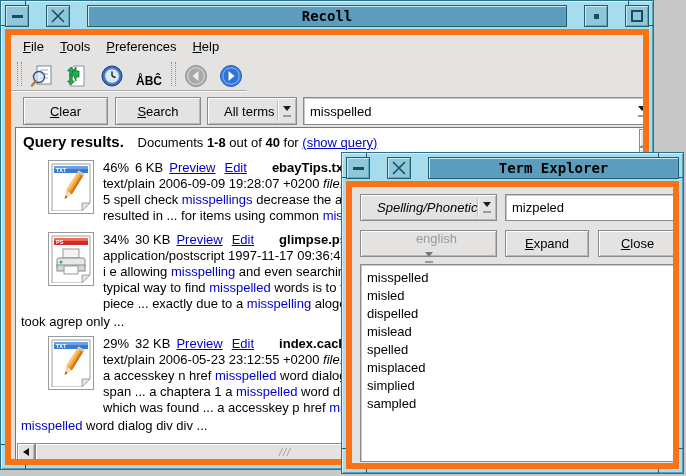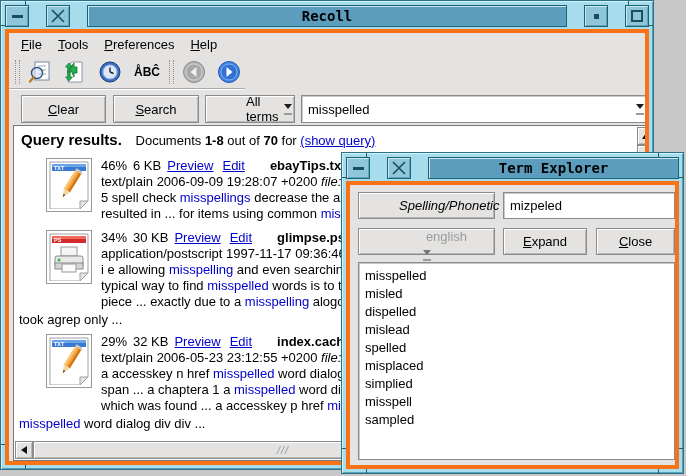--- a/index.html
+++ b/index.html
@@ -11,53 +11,53 @@
          box-shadow: inset 1px 1px 0 #d9f1f9, inset -1px -1px 0 #57a2ba;
          padding:4px; }
   .win-col { position:relative; width:100%; height:100%; display:flex; flex-direction:column; gap:2px; }
   .tbar { display:flex; gap:17px; height:22px; flex:none; }
   .tcell { border:1px solid #1d6070; background:#8fc6da;
            box-shadow: inset 1px 1px 0 #c9e9f4, inset -1px -1px 0 #5ea4bd;
            display:flex; align-items:center; justify-content:center; }
   .tbtn { width:24px; flex:none; cursor:pointer; }
   .ttitle { flex:1; background:#5c9cbd; font-family:"DejaVu Sans Mono", monospace;
             font-weight:bold; font-size:14px; color:#000; }
-  .wcontent { flex:1; border:4px solid #f97316; background:#e4e3e2; position:relative; overflow:hidden; }
+  .wcontent { flex:1; border:6px solid #f97316; background:#e4e3e2; position:relative; overflow:hidden; }
   .glyph-min { width:11px; height:3px; background:#174f60; }
   .glyph-dot { width:5px; height:5px; background:#174f60; }
   .glyph-max { width:12px; height:12px; border:2px solid #174f60; }
   .notch { position:absolute; background:#1d6070; }
 
   
   .raised { background:#e4e3e2; border:1px solid #8b8b8b;
             box-shadow: inset 1px 1px 0 #ffffff, inset -1px -1px 0 #b8b8b8; }
   .sunken { background:#ffffff; border:1px solid #8b8b8b;
             box-shadow: inset 1px 1px 0 #c9c9c9; }
   .btn { display:flex; align-items:center; justify-content:center; cursor:pointer; font-size:13px; }
   .btn span::first-letter, .menu-item::first-letter { text-decoration:underline; }
   .combo { display:flex; align-items:center; cursor:pointer; }
-  .combo .lbl { flex:1; padding-left:0;margin-left:40px; }
+  .combo .lbl { flex:1; padding-left:16px; }
   .combo .sep { width:1px; align-self:stretch; margin:3px 0; background:#bdbdbd; box-shadow:1px 0 0 #fff; }
   .arrowbox { width:18px; display:flex; flex-direction:column; align-items:center; justify-content:center; gap:2px; flex:none; }
   .tri-dn { width:0; height:0; border:4px solid transparent; border-top:5px solid #1c1c1c; margin-bottom:-2px; }
   .arrow-bar { width:8px; height:2px; background:#9a9a9a; }
   .link { color:#0000cc; text-decoration:underline; cursor:pointer; }
   .hl { color:#0000cc; }
   .i { font-style:italic; }
   .b { font-weight:bold; }
 
   
   #recoll { left:0; top:0; width:654px; height:470px; z-index:1; }
   #menubar { position:absolute; left:0; top:0; right:0; height:22px; display:flex; gap:4px;
              align-items:center; padding-left:6px; }
   .menu-item { padding:2px 6px; cursor:pointer; }
   #toolbar { position:absolute; left:0; top:22px; right:0; height:33px; display:flex; align-items:center; gap:5px; padding-left:6px; }
   #toolbar-rule { position:absolute; left:0; top:55px; width:236px; height:1px; background:#aaa; box-shadow:0 1px 0 #fff; }
   .tb-handle { width:5px; height:24px; border-left:1px dotted #8f8f8f; border-right:1px dotted #8f8f8f; }
-  .tb-btn { width:30px; height:28px; display:flex; align-items:center; justify-content:center; cursor:pointer; }
+  .tb-btn { width:30px; height:28px; display:flex; align-items:flex-end; justify-content:center; cursor:pointer; }
   #searchrow { position:absolute; left:0; top:56px; right:0; height:36px; }
   #btn-clear  { position:absolute; left:12px;  top:6px; width:85px; height:28px; }
   #btn-search { position:absolute; left:104px; top:6px; width:86px; height:28px; }
   #combo-terms{ position:absolute; left:196px; top:6px; width:90px; height:28px; }
   #combo-query{ position:absolute; left:292px; top:6px; width:349px; height:28px; display:flex; align-items:center; }
   #combo-query .lbl { flex:1; padding-left:6px; }
 
   #results-panel { position:absolute; left:4px; top:92px; width:644px; height:336px;
                    background:#fff; border:1px solid #777; overflow:hidden; }
   #results-head { padding:5px 0 4px 7px; white-space:nowrap; }
@@ -207,21 +207,21 @@
           <span class="arrowbox">
               <span class="tri-dn"></span>
               <span class="arrow-bar"></span>
             </span>
         </div>
       </div>
 
       <div id="results-panel">
         <div id="results-head">
           <span class="qr-title">Query results.</span>
-          <span><span>Documents </span><span class="b">1-8</span><span> out of </span><span class="b">70</span><span> for </span><span class="link">(show query)</span></span>
+          <span><span>Documents </span><span class="b">1-8</span><span> out of </span><span class="b">40</span><span> for </span><span class="link">(show query)</span></span>
         </div>
 
         <div class="result">
           <div class="ricon">
             <svg width="40" height="48" viewBox="0 0 40 48">
               <path d="M1 1 h38 v47 h-30 l-8 -8 z" transform="scale(1,1)" fill="#fff" stroke="#aaa" display="none"></path>
               <path d="M1 1 h38 v39 l-8 8 h-30 z" fill="#fff" stroke="#a0a0a0"></path>
               <path d="M39 40 l-8 8 v-8 z" fill="#e4e4e4" stroke="#a0a0a0"></path>
               <rect x="3" y="3" width="34" height="7" fill="#3a7ad0"></rect>
               <rect x="3" y="3" width="34" height="3" fill="#6aa4e8"></rect>
@@ -372,18 +372,17 @@
           <span>Close</span>
         </div>
       <div id="tx-list">
           <div class="term-item">misspelled</div>
           <div class="term-item">misled</div>
           <div class="term-item">dispelled</div>
           <div class="term-item">mislead</div>
           <div class="term-item">spelled</div>
           <div class="term-item">misplaced</div>
           <div class="term-item">simplied</div>
-          <div class="term-item">misspell</div>
           <div class="term-item">sampled</div>
         </div>
     </div>
   </div>
 </div>
 
 </body></html>

